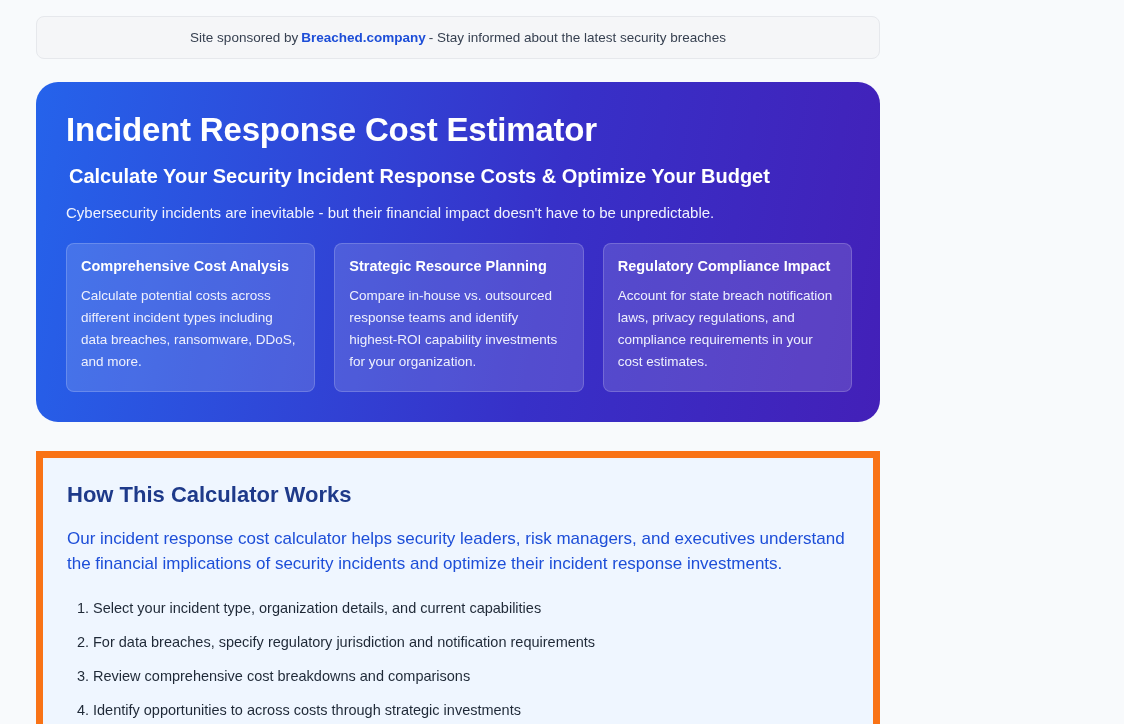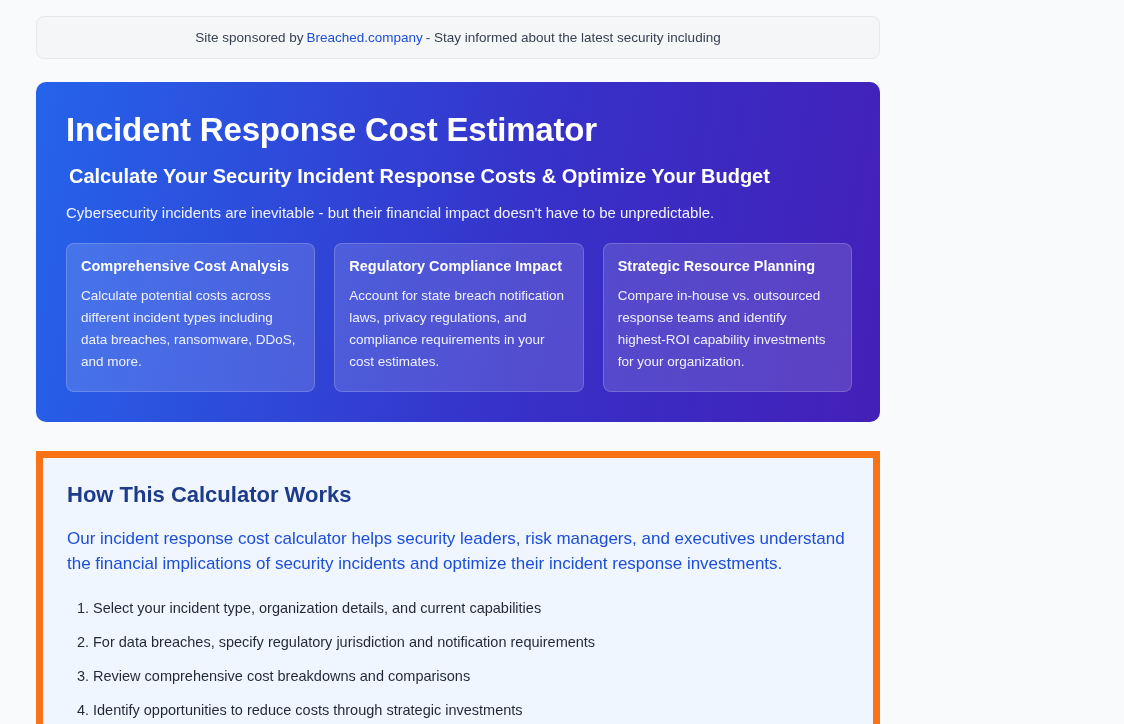--- a/index.html
+++ b/index.html
@@ -25,31 +25,31 @@
     border-radius: 8px;
     height: 43px;
     display: flex;
     align-items: center;
     justify-content: center;
     font-size: 13.5px;
     color: #374151;
   }
   .sponsor-bar .sponsor-link {
     color: #1d4ed8;
-    font-weight: normal;
+    font-weight: bold;
     text-decoration: none;
     margin: 4px 3px;
   }
   .sponsor-bar .sponsor-prefix { color: #374151; }
   .sponsor-bar .sponsor-suffix { color: #374151; }
 
   
   .hero {
     margin-top: 23px;
-    border-radius: 10px;
+    border-radius: 22px;
     background: linear-gradient(100deg, #2563eb 0%, #3730c8 60%, #4320b8 100%);
     padding: 30px 28px 30px 30px;
     color: #ffffff;
   }
   .hero-title {
     font-size: 33px;
     font-weight: bold;
     letter-spacing: -0.2px;
     margin: 0 0 16px 0;
     line-height: 1.1;
@@ -122,48 +122,48 @@
   .howto-list li:last-child { margin-bottom: 0; }
 </style>
 </head>
 <body>
 
 <div class="page">
 
   <div class="sponsor-bar">
     <span class="sponsor-prefix">Site sponsored by</span>
     <a class="sponsor-link" href="#">Breached.company</a>
-    <span class="sponsor-suffix">- Stay informed about the latest security including</span>
+    <span class="sponsor-suffix">- Stay informed about the latest security breaches</span>
   </div>
 
   <div class="hero">
     <h1 class="hero-title">Incident Response Cost Estimator</h1>
     <h2 class="hero-subtitle">Calculate Your Security Incident Response Costs &amp; Optimize Your Budget</h2>
     <p class="hero-lead">Cybersecurity incidents are inevitable - but their financial impact doesn't have to be unpredictable.</p>
 
     <div class="cards">
       <div class="card">
         <div class="card-title">Comprehensive Cost Analysis</div>
         <p class="card-text">Calculate potential costs across different incident types including data breaches, ransomware, DDoS, and more.</p>
       </div>
       <div class="card">
+        <div class="card-title">Strategic Resource Planning</div>
+        <p class="card-text">Compare in-house vs. outsourced response teams and identify highest-ROI capability investments for your organization.</p>
+      </div>
+      <div class="card">
         <div class="card-title">Regulatory Compliance Impact</div>
         <p class="card-text">Account for state breach notification laws, privacy regulations, and compliance requirements in your cost estimates.</p>
-      </div>
-      <div class="card">
-        <div class="card-title">Strategic Resource Planning</div>
-        <p class="card-text">Compare in-house vs. outsourced response teams and identify highest-ROI capability investments for your organization.</p>
       </div>
     </div>
   </div>
 
   <div class="howto">
     <h2 class="howto-title">How This Calculator Works</h2>
     <p class="howto-intro">Our incident response cost calculator helps security leaders, risk managers, and executives understand the financial implications of security incidents and optimize their incident response investments.</p>
     <ol class="howto-list">
       <li>Select your incident type, organization details, and current capabilities</li>
       <li>For data breaches, specify regulatory jurisdiction and notification requirements</li>
       <li>Review comprehensive cost breakdowns and comparisons</li>
-      <li>Identify opportunities to reduce costs through strategic investments</li>
+      <li>Identify opportunities to across costs through strategic investments</li>
     </ol>
   </div>
 
 </div>
 
 </body></html>

